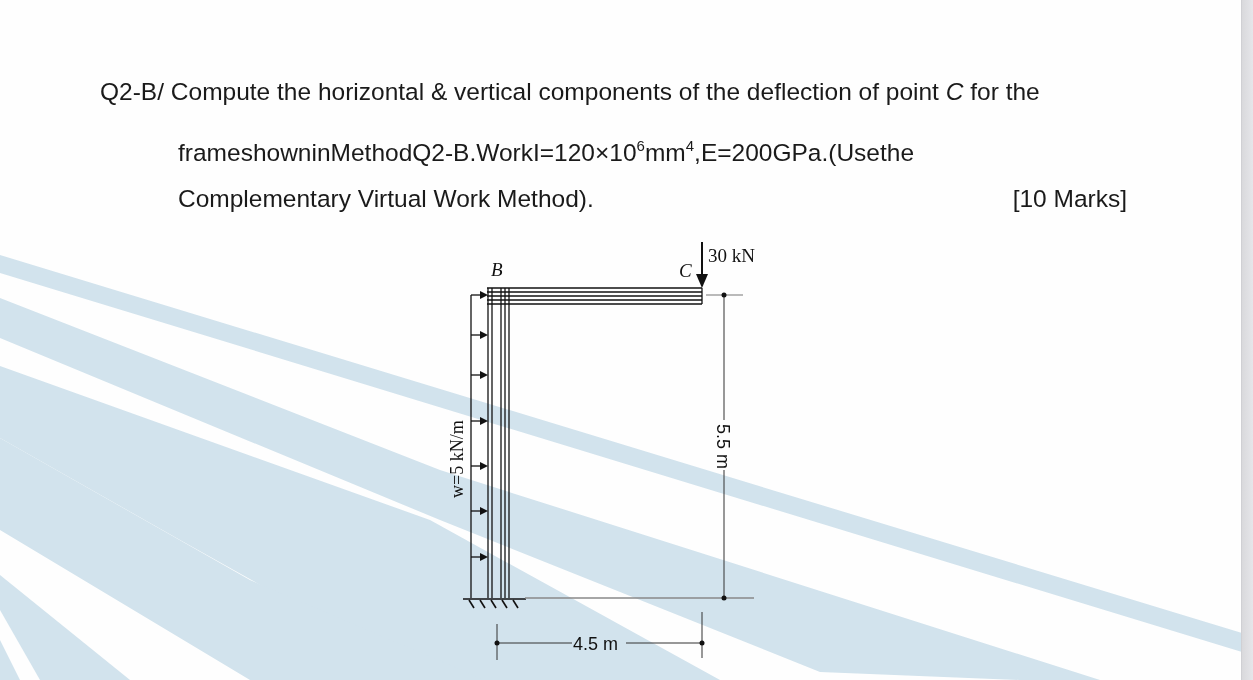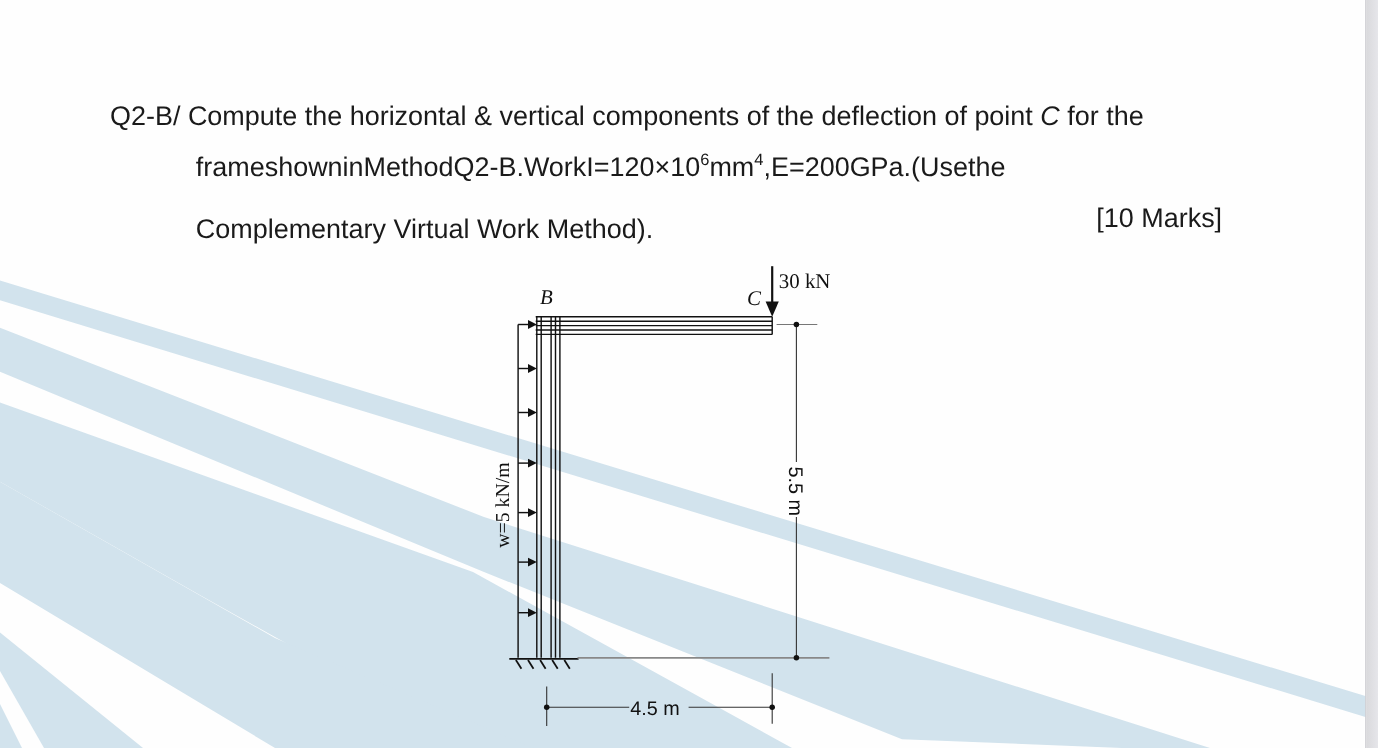--- a/index.html
+++ b/index.html
@@ -41,24 +41,24 @@
       left: 0; top: 0;
       width: 1253px;
       height: 240px;
       font-size: 24.5px;
       line-height: 24px;
     }
     .q-line {
       position: absolute;
       white-space: nowrap;
     }
-    .q-line1 { left: 100px; top: 95px; }
+    .q-line1 { left: 100px; top: 80px; }
     .q-line2 { left: 178px; top: 141px; width: 934px; }
-    .q-line3 { left: 178px; top: 197px; text-align: center; }
-    .marks  { position: absolute; right: 142px; top: 187px; }
+    .q-line3 { left: 178px; top: 187px; text-align: center; }
+    .marks  { position: absolute; right: 126px; top: 187px; }
     .justify {
       display: flex;
       justify-content: flex-start;
     }
     .it { font-style: italic; }
     sup { font-size: 15px; line-height: 0; position: relative; top: -1px; }
     .figure {
       position: absolute;
       left: 0; top: 0;
       width: 1253px;

